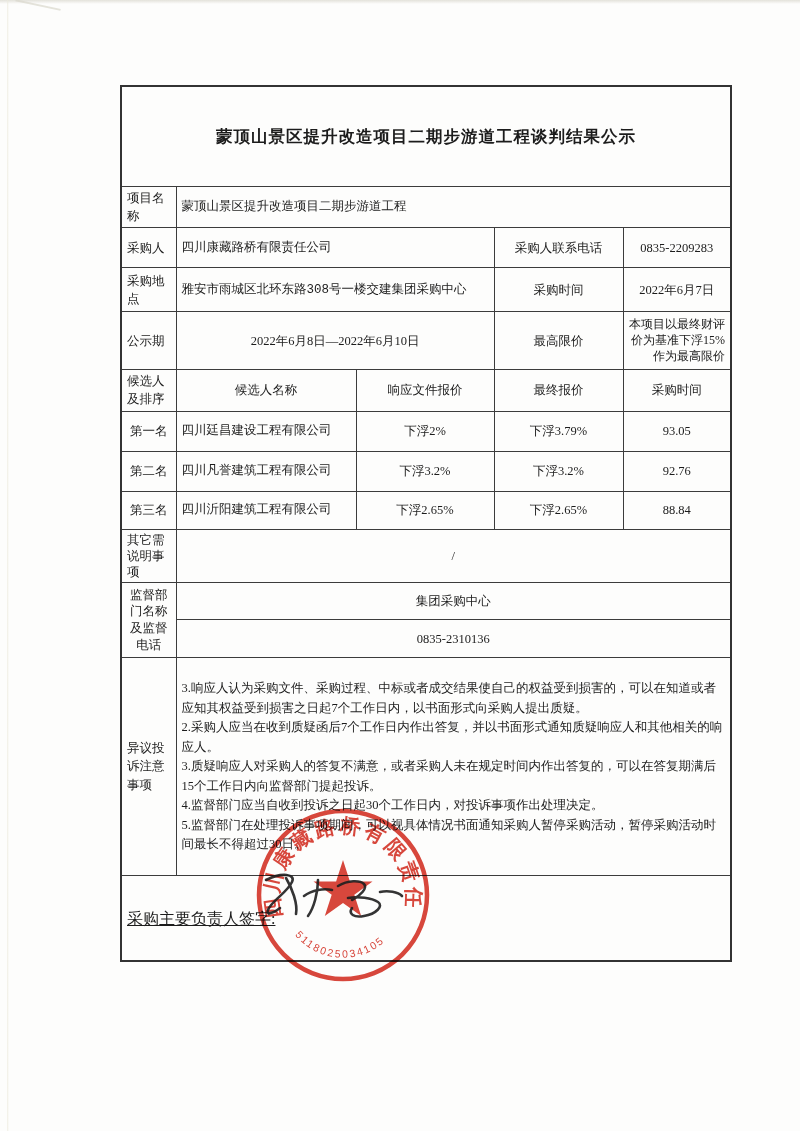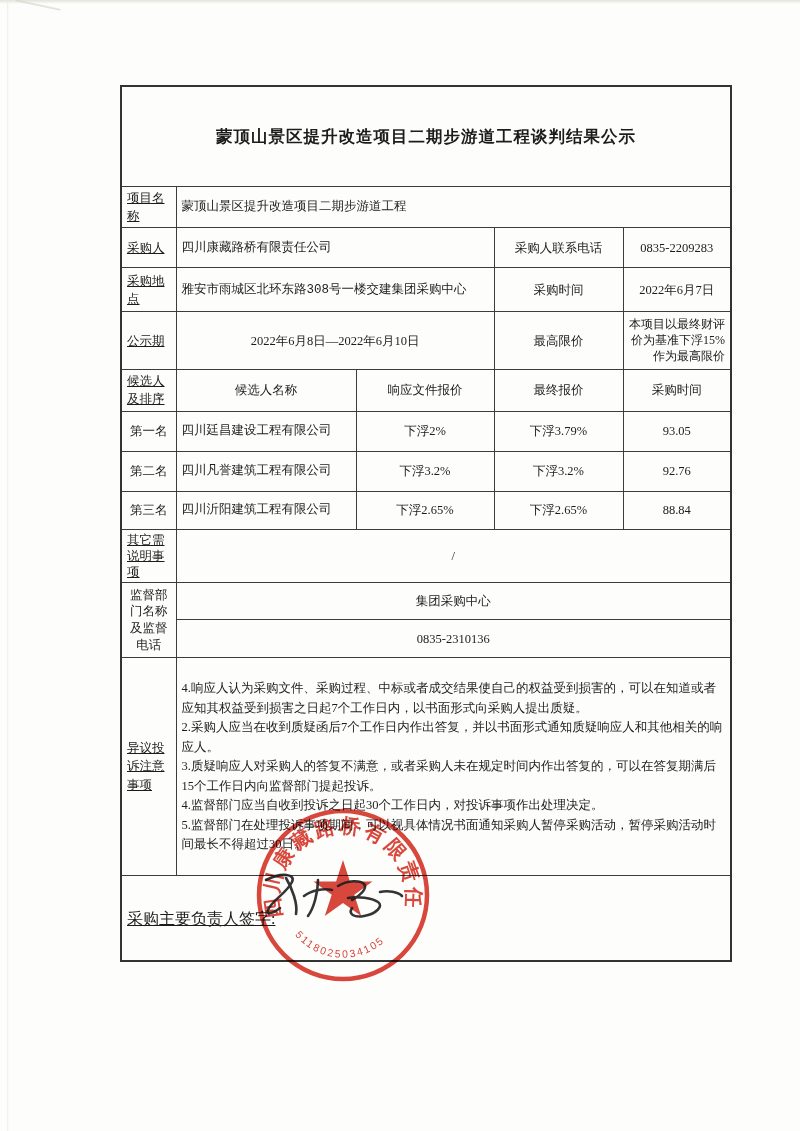--- a/index.html
+++ b/index.html
@@ -26,21 +26,21 @@
     border:1.4px solid #3c3c3c;
     padding:2px 5px;
     vertical-align:middle;
     overflow:hidden;
   }
   .doc-table{border:2px solid #333;}
   .title-cell{
     text-align:center;font-weight:bold;font-size:16.5px;letter-spacing:1px;
     height:95px;vertical-align:middle;
   }
-  .lbl{text-align:left;padding-left:5px;text-decoration:underline;}
+  .lbl{text-align:left;padding-left:5px;}
   .ctr{text-align:center;}
   .left{text-align:left;padding-left:8px;font-family:Liberation Mono, monospace;}
   .small-note{font-size:12px;line-height:1.32;text-align:right;padding:2px 4px;}
   .objection-cell{vertical-align:middle;padding:6px 8px 6px 7px;font-size:12.5px;line-height:1.56;}
   .objection-cell .obj-item{margin:0;}
   .sig-cell{height:80px;vertical-align:middle;text-align:left;padding-left:8px;font-size:16px;text-decoration:underline;}
 
   .stamp-wrap{position:absolute;left:233px;top:785px;width:220px;height:220px;
     mix-blend-mode:multiply;opacity:.92;pointer-events:none;}
   .signature-wrap{position:absolute;left:252px;top:852px;width:190px;height:90px;
@@ -122,21 +122,21 @@
   <tr style="height:37px">
     <td rowspan="2" class="ctr" style="line-height:1.35">监督部门名称及监督电话</td>
     <td colspan="4" class="ctr">集团采购中心</td>
   </tr>
   <tr style="height:38px">
     <td colspan="4" class="ctr">0835-2310136</td>
   </tr>
   <tr style="height:218px">
     <td class="lbl" style="line-height:1.5">异议投诉注意事项</td>
     <td colspan="4" class="objection-cell">
-      <p class="obj-item">4.响应人认为采购文件、采购过程、中标或者成交结果使自己的权益受到损害的，可以在知道或者应知其权益受到损害之日起7个工作日内，以书面形式向采购人提出质疑。</p>
+      <p class="obj-item">3.响应人认为采购文件、采购过程、中标或者成交结果使自己的权益受到损害的，可以在知道或者应知其权益受到损害之日起7个工作日内，以书面形式向采购人提出质疑。</p>
       <p class="obj-item">2.采购人应当在收到质疑函后7个工作日内作出答复，并以书面形式通知质疑响应人和其他相关的响应人。</p>
       <p class="obj-item">3.质疑响应人对采购人的答复不满意，或者采购人未在规定时间内作出答复的，可以在答复期满后15个工作日内向监督部门提起投诉。</p>
       <p class="obj-item">4.监督部门应当自收到投诉之日起30个工作日内，对投诉事项作出处理决定。</p>
       <p class="obj-item">5.监督部门在处理投诉事项期间，可以视具体情况书面通知采购人暂停采购活动，暂停采购活动时间最长不得超过30日。</p>
     </td>
   </tr>
   <tr style="height:80px">
     <td colspan="5" class="sig-cell">采购主要负责人签字:</td>
   </tr>
 </tbody>

